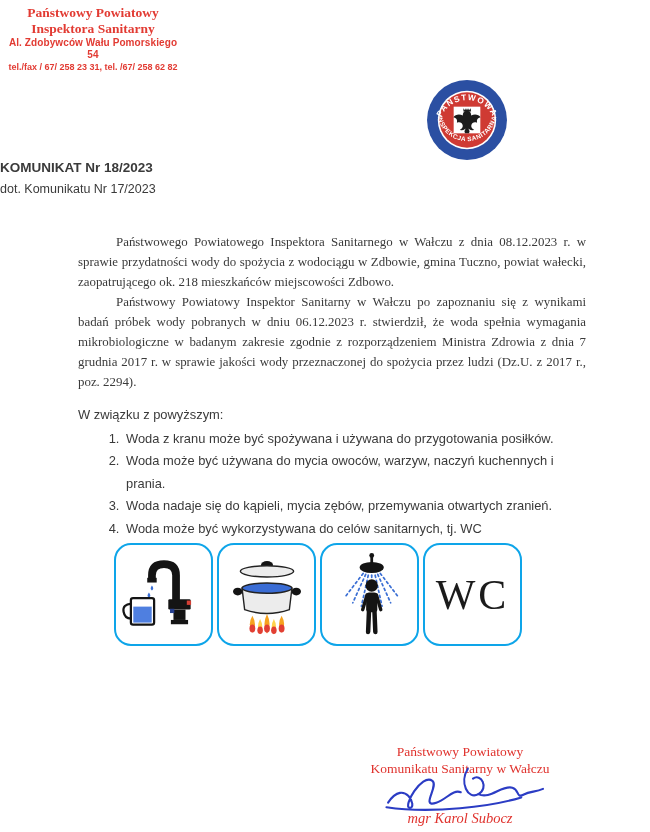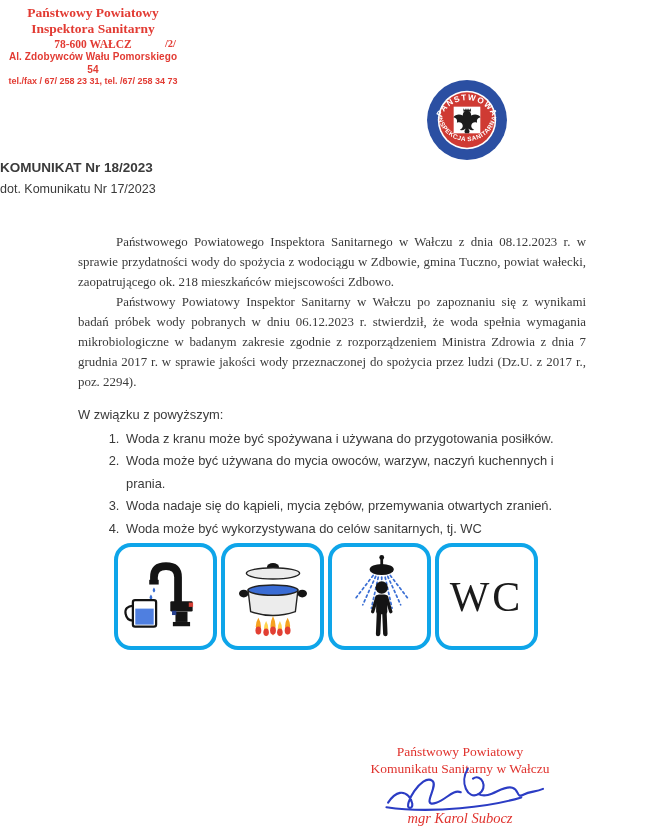--- a/index.html
+++ b/index.html
@@ -24,44 +24,40 @@
 
   
   .body-block{position:absolute;left:78px;top:232px;width:508px;font-size:12.9px;}
   .para{margin:0;text-align:justify;text-indent:38px;line-height:20px;font-family:Liberation Serif, serif;}
   .intro{margin:13px 0 0 0;line-height:20px;}
   .body-block ol{margin:3px 0 0 0;padding-left:45px;}
   .body-block li{line-height:22.4px;padding-left:3px;}
 
   
   .picto-row{position:absolute;left:114px;top:543px;display:flex;gap:4px;}
-  .tile{width:95px;height:99px;background:#fff;border:4px solid #0ea5e9;border-radius:17px;
+  .tile{width:95px;height:99px;background:#fff;border:2px solid #0ea5e9;border-radius:17px;
         display:flex;align-items:center;justify-content:center;}
   .wc-text{font-family:"Liberation Serif",serif;font-size:42px;letter-spacing:3px;color:#1b1b1b;line-height:1;}
 
   
   .sig-block{position:absolute;left:330px;top:744px;width:260px;text-align:center;}
   .sig-red{font-family:"Liberation Serif",serif;font-size:13.5px;color:#e0332e;line-height:1.25;}
   .sig-script{position:absolute;left:50px;top:12px;width:185px;height:62px;transform:rotate(-3deg);}
   .signer{font-family:"Liberation Serif",serif;font-style:italic;font-size:14.5px;color:#e0332e;margin-top:32px;}
 </style>
 </head>
 <body>
 
 <div class="page">
 
   <div class="stamp-top">
     <div class="st-b">Państwowy Powiatowy</div>
     <div class="st-b">Inspektora Sanitarny</div>
-    <div class="st-3">
-      <span>78-600 WAŁCZ</span>
-      <span class="r">/2/</span>
-    </div>
     <div class="st-4">Al. Zdobywców Wału Pomorskiego 54</div>
-    <div class="st-5">tel./fax / 67/ 258 23 31, tel. /67/ 258 34 73</div>
+    <div class="st-5">tel./fax / 67/ 258 23 31, tel. /67/ 258 62 82</div>
   </div>
 
   <div class="logo">
     <svg viewBox="0 0 80 80" width="82" height="82">
       <defs>
         <path id="arcT" d="M 13 43 A 27.5 27.5 0 0 1 67 43"></path>
         <path id="arcB" d="M 11.5 37 A 29 29 0 0 0 68.5 37"></path>
       </defs>
       <circle cx="40" cy="40" r="39" fill="#2b4fa2"></circle>
       <circle cx="40" cy="40" r="28.5" fill="#ffffff"></circle>

